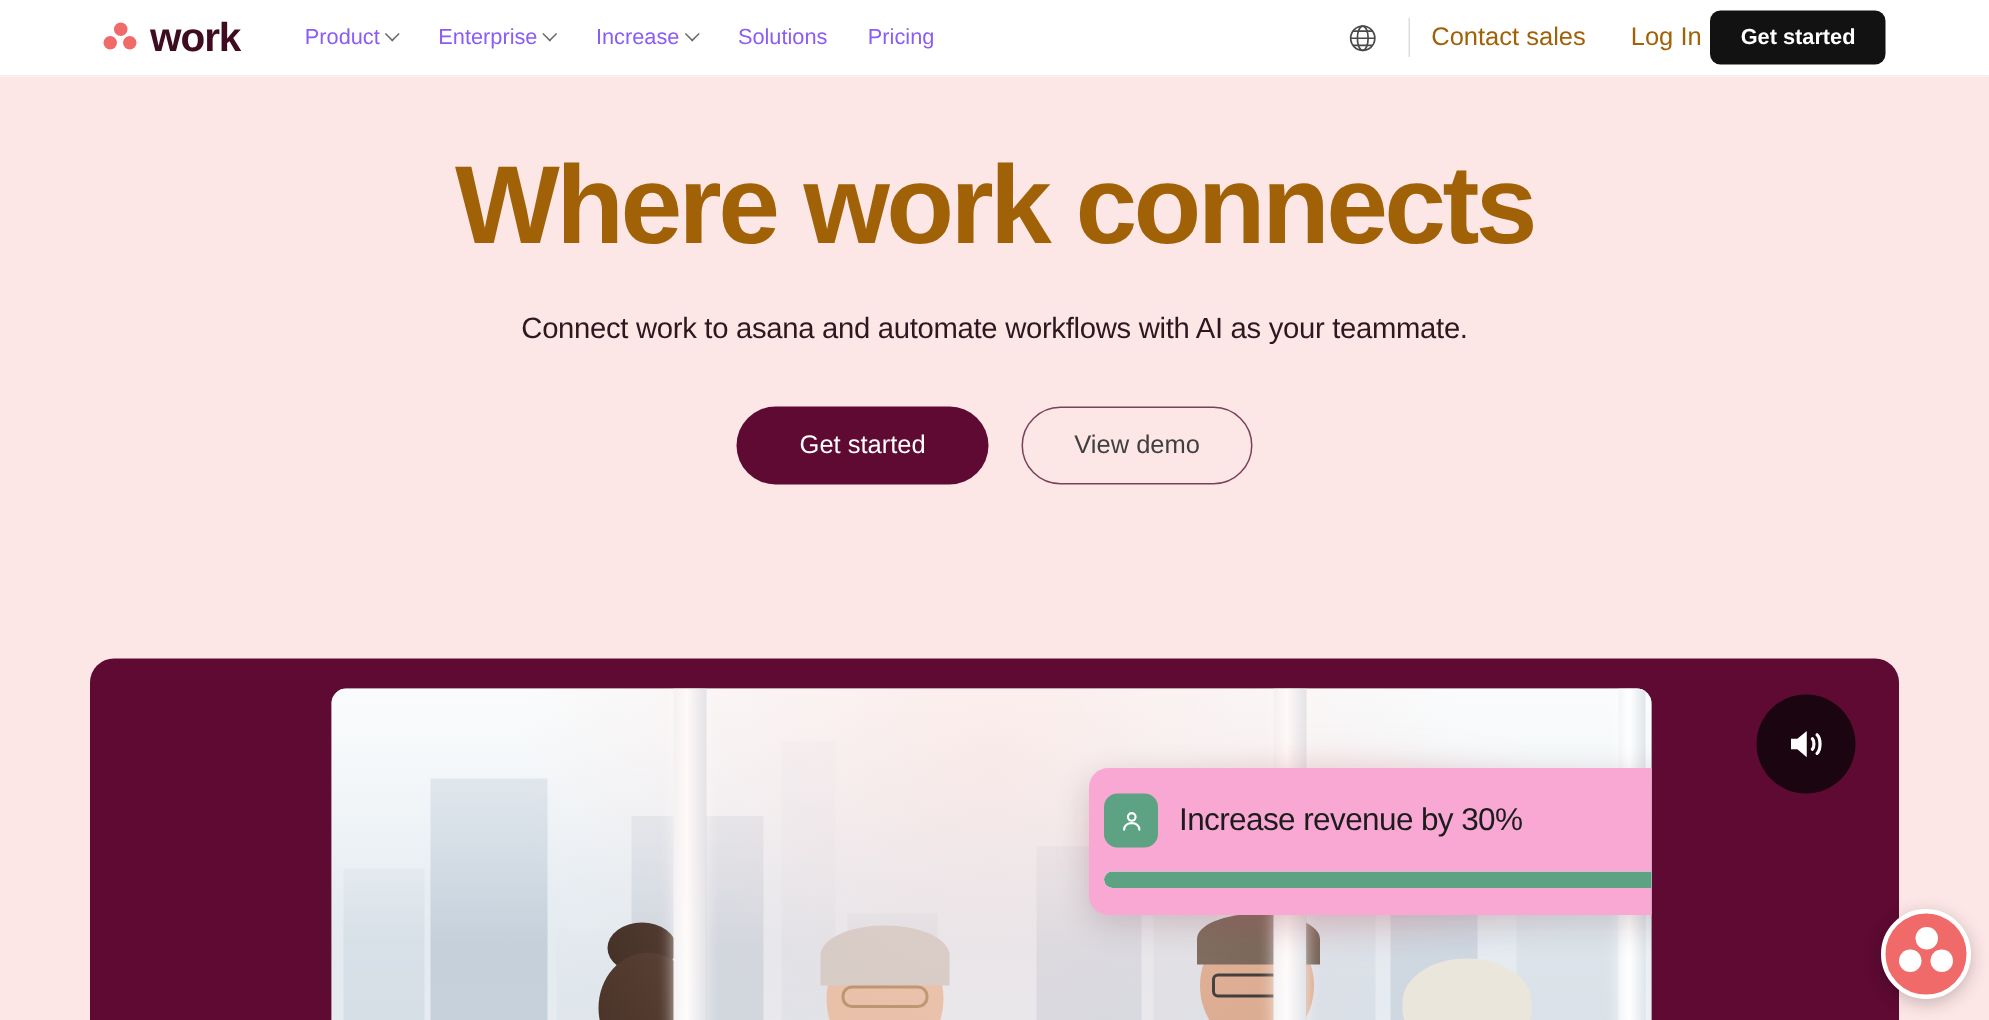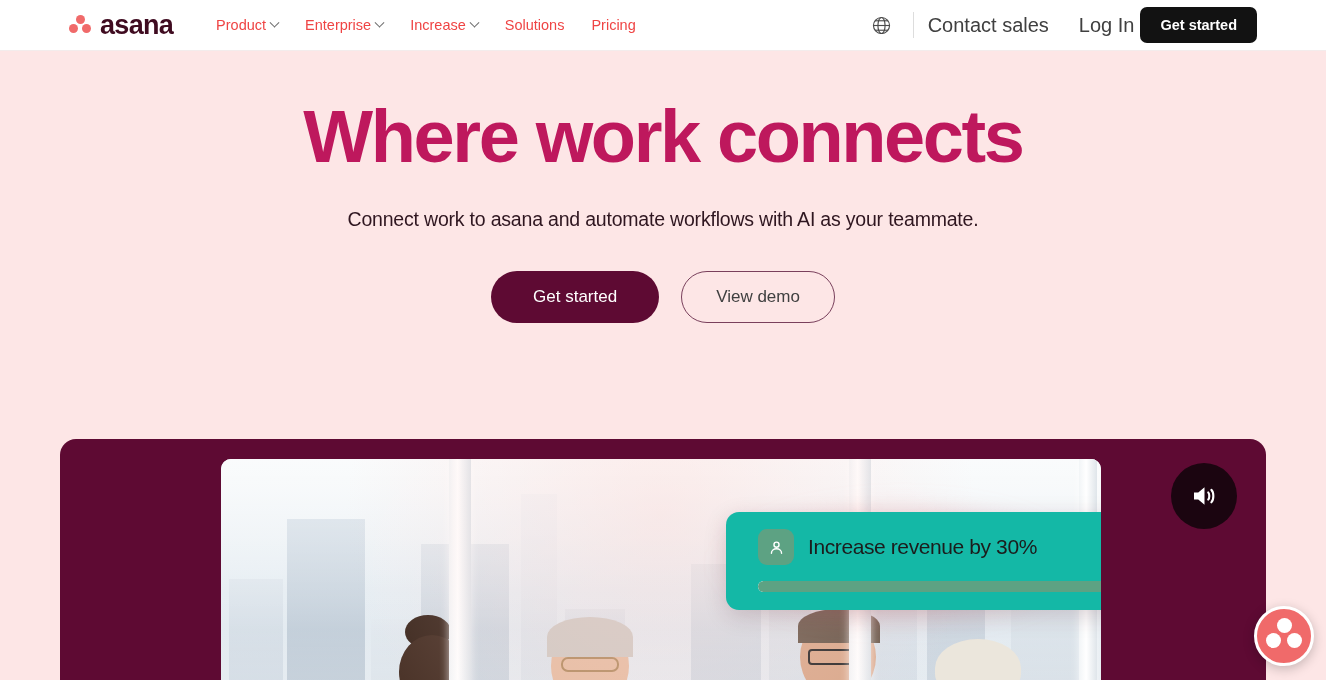--- a/index.html
+++ b/index.html
@@ -28,36 +28,36 @@
   .brand-dots span.bl { left:0px;   top:9px; }
   .brand-dots span.br { left:13px;  top:9px; }
   .brand-word{
     font-size:27px; font-weight:700; letter-spacing:-0.7px;
     color:#3f0b20; line-height:1;
   }
 
   .nav-links{ display:flex; align-items:center; gap:27px; }
   .nav-link{
     display:flex; align-items:center; gap:5px;
-    font-size:14.5px; color:#ef4444; cursor:pointer; white-space:nowrap;
+    font-size:14.5px; color:#8b5cf6; cursor:pointer; white-space:nowrap;
   }
   .chev{
     display:inline-block; width:7px; height:7px;
     border-right:1.4px solid #6b6b6b; border-bottom:1.4px solid #6b6b6b;
     transform:rotate(45deg) translate(-2px,-2px);
   }
 
   .nav-right{ margin-left:auto; display:flex; align-items:center; gap:0; }
   .globe-btn{
     width:34px; height:34px; display:flex; align-items:center; justify-content:center;
     cursor:pointer; margin-right:6px;
   }
   .nav-divider{ width:1px; height:26px; background:#dddddd; margin:0 14px 0 8px; }
   .nav-action{
-    font-size:20px; color:#404040; cursor:pointer; white-space:nowrap;
+    font-size:17px; color:#a16207; cursor:pointer; white-space:nowrap;
     margin-right:30px;
   }
   .nav-action.last{ margin-right:6px; }
   .get-started-nav{
     background:#121212; color:#ffffff;
     font-size:14.5px; font-weight:700;
     padding:10px 20px; border-radius:7px;
     cursor:pointer; white-space:nowrap;
   }
 
@@ -67,21 +67,21 @@
     height:629px;
     background:#fde6e6;
     overflow:hidden;
   }
   .hero-inner{ text-align:center; padding-top:47px; }
   h1.hero-title{
     font-size:74px;
     line-height:1.06;
     font-weight:700;
     letter-spacing:-2.4px;
-    color:#be185d;
+    color:#a16207;
     white-space:nowrap;
     text-align:center;
   }
   .hero-sub{
     margin-top:32px;
     font-size:19.5px;
     color:#2f1620;
     letter-spacing:-0.2px;
   }
   .hero-ctas{
@@ -173,23 +173,23 @@
   
   .person.pd{ left:690px; width:140px; height:130px; }
   .person.pd .p-head{ left:30px; top:10px; width:72px; height:78px; background:#e6bfa4; }
   .person.pd .p-hair{ position:absolute; left:24px; top:0px; width:86px; height:58px; border-radius:50% 50% 40% 40%; background:#ebe6dc; }
 
   
   .notif-card{
     position:absolute;
     left:505px; top:53px;
     width:418px;
-    background:#14b8a6;
+    background:#f9a8d4;
     border-radius:13px;
-    padding:17px 18px 18px 32px;
+    padding:17px 18px 18px 10px;
     box-shadow:0 6px 22px rgba(80,20,40,.18);
   }
   .notif-glow{
     position:absolute;
     left:489px; top:37px; width:382px; height:136px;
     border-radius:22px;
     background:radial-gradient(ellipse at center, rgba(255,150,150,.55), rgba(255,180,180,0) 70%);
     filter:blur(10px);
   }
   .notif-row{ display:flex; align-items:center; gap:14px; }
@@ -239,21 +239,21 @@
 <body>
 
 <div class="navbar">
 
   <div class="brand">
     <span class="brand-dots">
       <span class="top"></span>
         <span class="bl"></span>
         <span class="br"></span>
     </span>
-    <span class="brand-word">asana</span>
+    <span class="brand-word">work</span>
   </div>
 
   <div class="nav-links">
     <div class="nav-link">
       <span>Product</span>
       <span class="chev"></span>
     </div>
     <div class="nav-link">
       <span>Enterprise</span>
       <span class="chev"></span>

